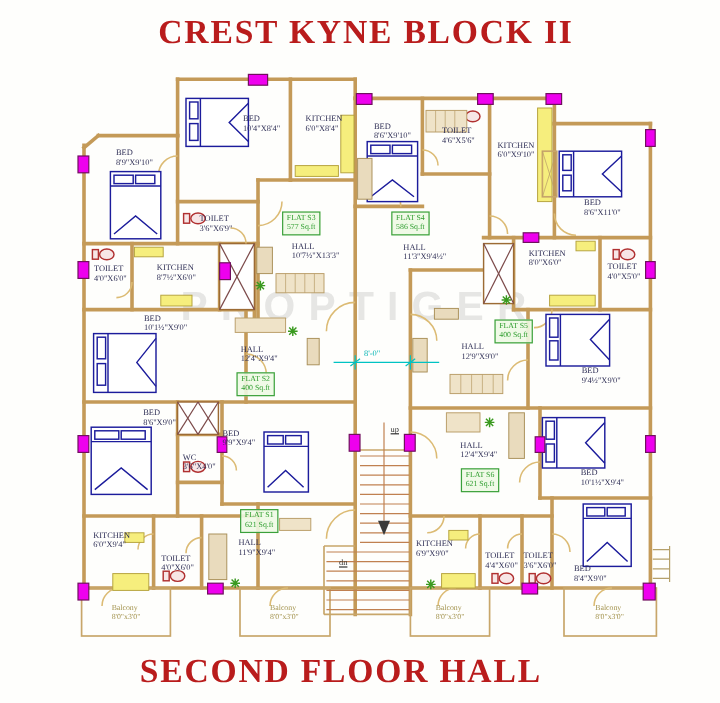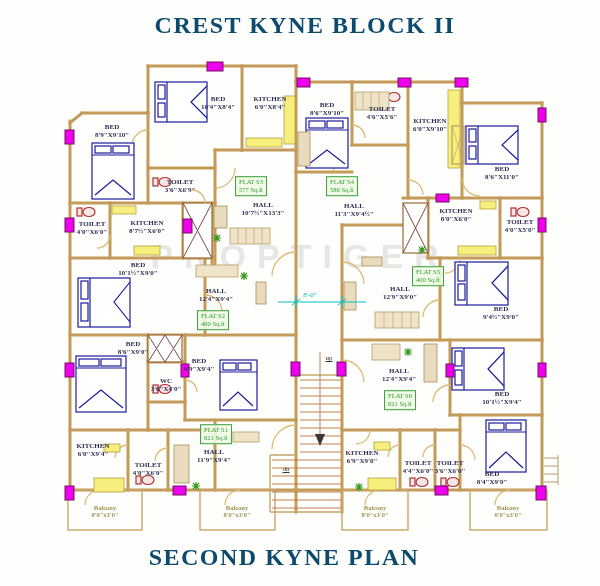--- a/index.html
+++ b/index.html
@@ -19,30 +19,30 @@
   .sofa{fill:#e9dbbd;stroke:#a98f58;stroke-width:.8;}
   .stair line{stroke:#c08050;stroke-width:1;}
   .shaft{stroke:#9c6b35;stroke-width:1.2;fill:#ffffff;}
   .shaftx{stroke:#7c4a4a;stroke-width:1;}
   .plant{stroke:#3a9a1f;stroke-width:1.2;fill:none;}
   .arrowln{stroke:#3a3a3a;stroke-width:1.1;}
   .arrowhd{fill:#3a3a3a;stroke:none;}
   .dimline{stroke:#00c3c3;stroke-width:1;}
   .ledge line{stroke:#b5a06a;stroke-width:1;}
 
-  .rlabel{position:absolute;transform:translate(-50%,-50%);text-align:center;
-    color:#2e2e55;font-size:7px;line-height:1.12;white-space:nowrap;font-weight:bold;}
+  .rlabel{position:absolute;transform:translate(-50%,-50%);
+    color:#2e2e55;font-size:7px;line-height:1.12;white-space:nowrap;}
   .balc{color:#a3934e;font-size:6.5px;}
   .flatbox{position:absolute;transform:translate(-50%,-50%);border:1px solid #3aa03a;
     background:rgba(238,250,228,.9);color:#2f9e2f;font-size:6.5px;line-height:1.2;
     text-align:center;padding:1px 3px;white-space:nowrap;}
   .tiny{position:absolute;transform:translate(-50%,-50%);font-size:7px;color:#333;white-space:nowrap;text-decoration:underline;}
   .dimlb{position:absolute;transform:translate(-50%,-50%);font-size:7px;color:#00b3b3;white-space:nowrap;}
-  .title{position:absolute;transform:translateX(-50%);color:#0c4a6e;font-weight:bold;
-    font-size:24px;letter-spacing:1.5px;white-space:nowrap;}
+  .title{position:absolute;transform:translateX(-50%);color:#b91c1c;font-weight:bold;
+    font-size:28px;letter-spacing:1.5px;white-space:nowrap;}
   .wm{position:absolute;left:300px;top:256px;transform:translate(-50%,-50%);
     font-family:"Liberation Sans",sans-serif;font-size:34px;font-weight:bold;
     color:rgba(135,135,135,.20);letter-spacing:11px;white-space:nowrap;}
 </style>
 </head>
 <body>
 
 <div class="plan">
 
   <div class="wm">PROPTIGER</div>
@@ -378,21 +378,21 @@
       <rect class="win" x="337" y="362" width="9" height="14"></rect>
       <rect class="win" x="181" y="364" width="8" height="13"></rect>
       <rect class="win" x="446" y="364" width="8" height="13"></rect>
       <rect class="win" x="436" y="194" width="13" height="8"></rect>
       <rect class="win" x="173" y="486" width="13" height="9"></rect>
       <rect class="win" x="435" y="486" width="13" height="9"></rect>
     </g>
   </svg>
 
   <div class="title" style="left:305px;top:12px">CREST KYNE  BLOCK II</div>
-  <div class="title" style="left:284px;top:544px">SECOND  KYNE PLAN</div>
+  <div class="title" style="left:284px;top:544px">SECOND  FLOOR HALL</div>
 
   <div class="rlabel" style="left:218px;top:104px">
       <div>BED</div>
       <div>10'4"X8'4"</div>
     </div>
   <div class="rlabel" style="left:270px;top:104px">
       <div>KITCHEN</div>
       <div>6'0"X8'4"</div>
     </div>
   <div class="rlabel" style="left:112px;top:132px">

